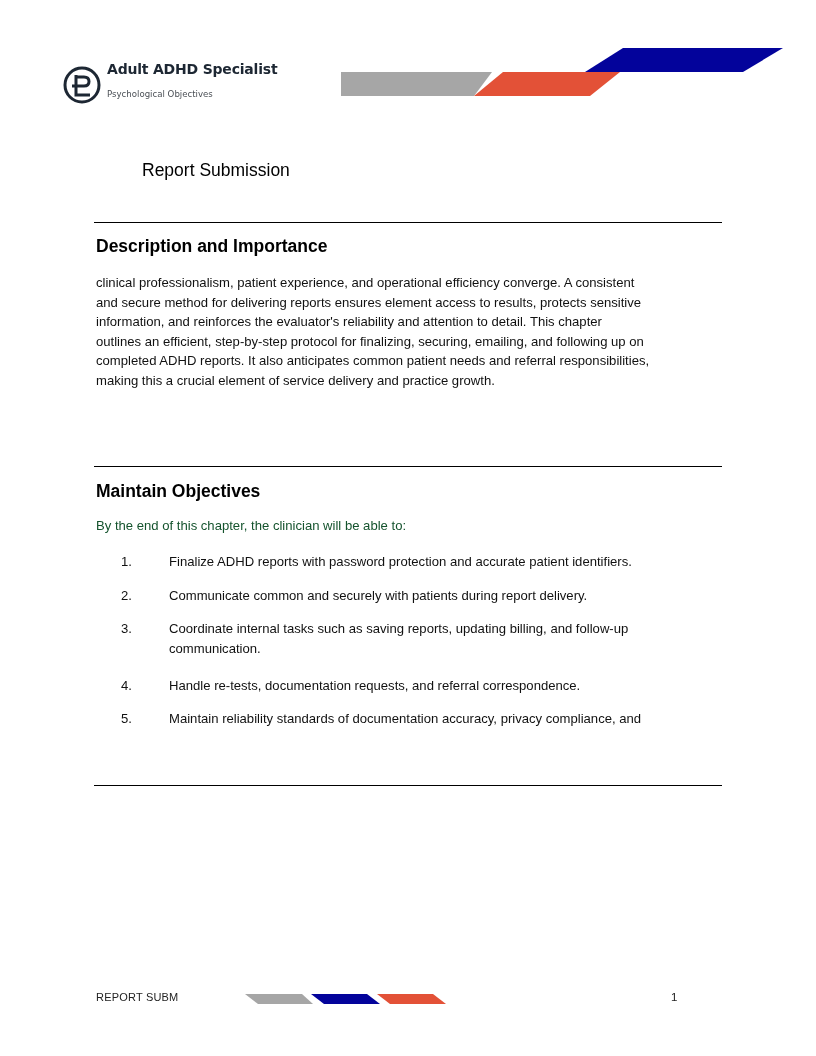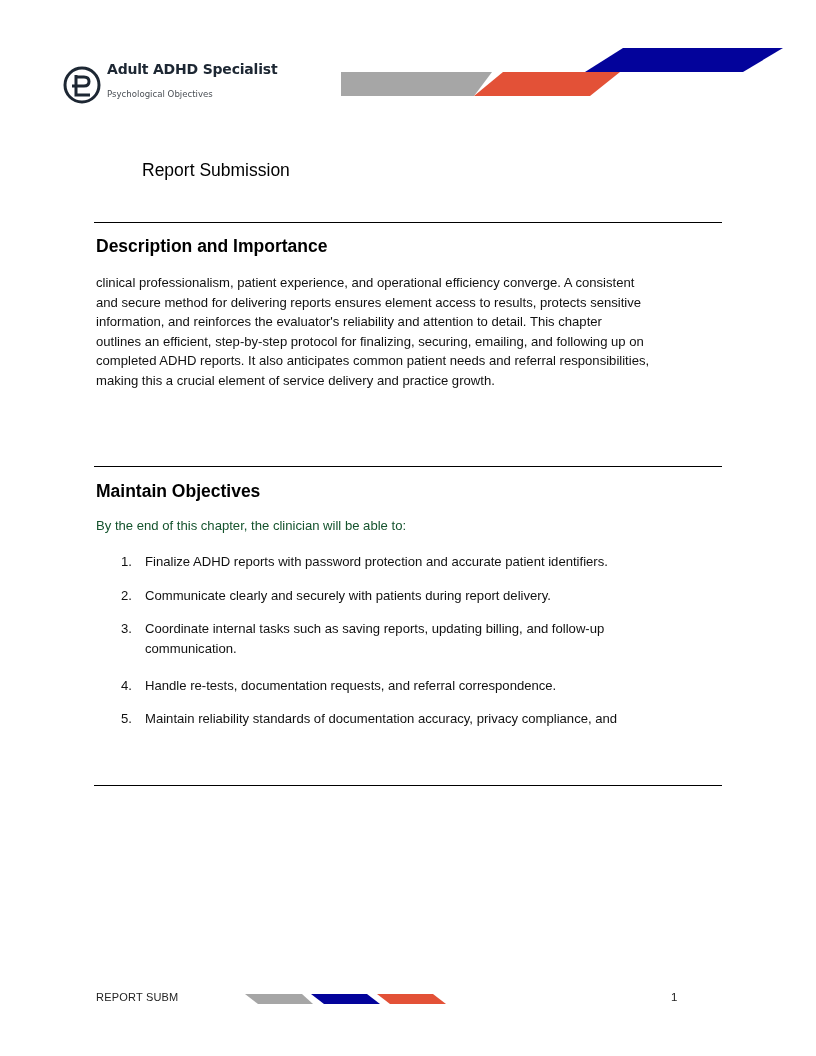--- a/index.html
+++ b/index.html
@@ -21,21 +21,21 @@
     .title { left: 96px; top: 160px; font-size: 17.5px; font-weight: normal; white-space: nowrap; margin-left: 46px; }
     .rule { left: 94px; width: 628px; height: 1px; background: #000; }
     .h2 { left: 96px; font-size: 17.5px; font-weight: bold; white-space: nowrap; }
     .para { left: 96px; width: 630px; font-size: 13.1px; line-height: 19.5px; color: #111; }
     .para .ln { display: block; white-space: nowrap; }
 
     .intro { left: 96px; top: 518px; font-size: 13.1px; white-space: nowrap; color: #14532d; }
     .obj { left: 121px; width: 600px; font-size: 13.1px; line-height: 19.5px; color: #111; }
     .obj .num { position: absolute; left: 0; top: 0; }
     .obj .txt { position: absolute; left: 24px; top: 0; white-space: nowrap; }
-    .obj .txt .ln { display: block; }
+    .obj .txt .ln { display: block; margin-left: 24px; }
 
     .footer-label { left: 96px; top: 991px; font-size: 11px; color: #222; letter-spacing: 0.2px; white-space: nowrap; }
     .page-number { left: 671px; top: 991px; font-size: 11.5px; color: #222; }
   </style>
 </head>
 <body>
 
 <div class="abs logo-mark">
   <svg width="38" height="38" viewBox="0 0 38 38">
     <circle cx="19" cy="19" r="17" fill="none" stroke="#1d2733" stroke-width="3"></circle>
@@ -71,21 +71,21 @@
 
 <div class="abs obj" style="top:552px;">
   <span class="num">1.</span>
   <span class="txt">
       <span class="ln">Finalize ADHD reports with password protection and accurate patient identifiers.</span>
     </span>
 </div>
 <div class="abs obj" style="top:586px;">
   <span class="num">2.</span>
   <span class="txt">
-      <span class="ln">Communicate clearly and securely with patients during report delivery.</span>
+      <span class="ln">Communicate common and securely with patients during report delivery.</span>
     </span>
 </div>
 <div class="abs obj" style="top:619px;">
   <span class="num">3.</span>
   <span class="txt">
     <span class="ln">Coordinate internal tasks such as saving reports, updating billing, and follow-up</span>
     <span class="ln">communication.</span>
   </span>
 </div>
 <div class="abs obj" style="top:676px;">

